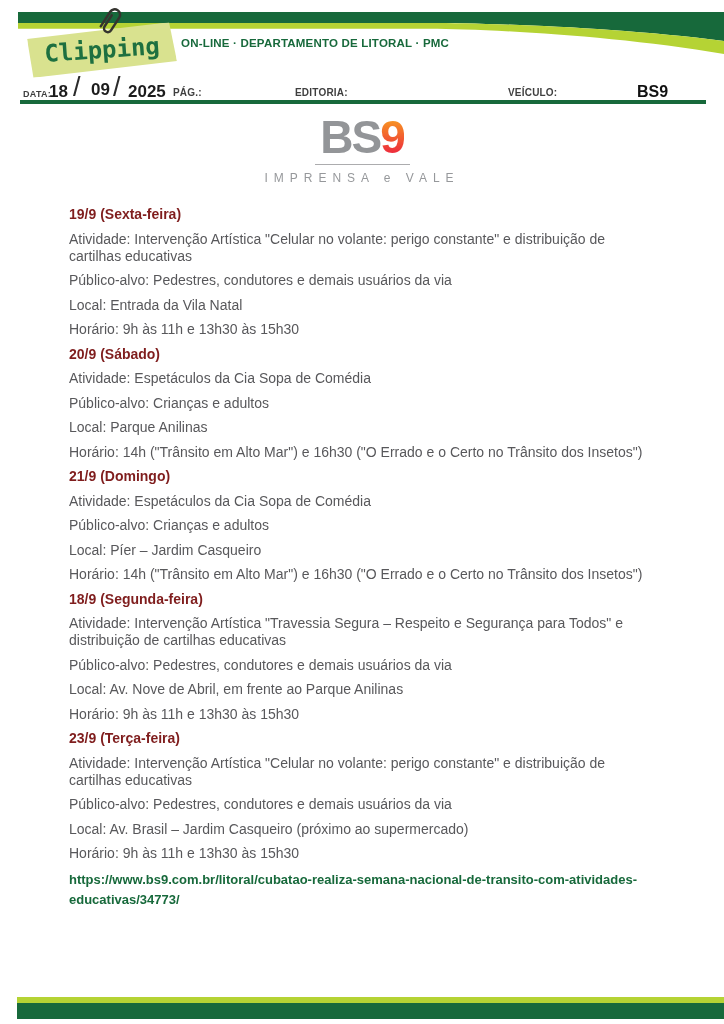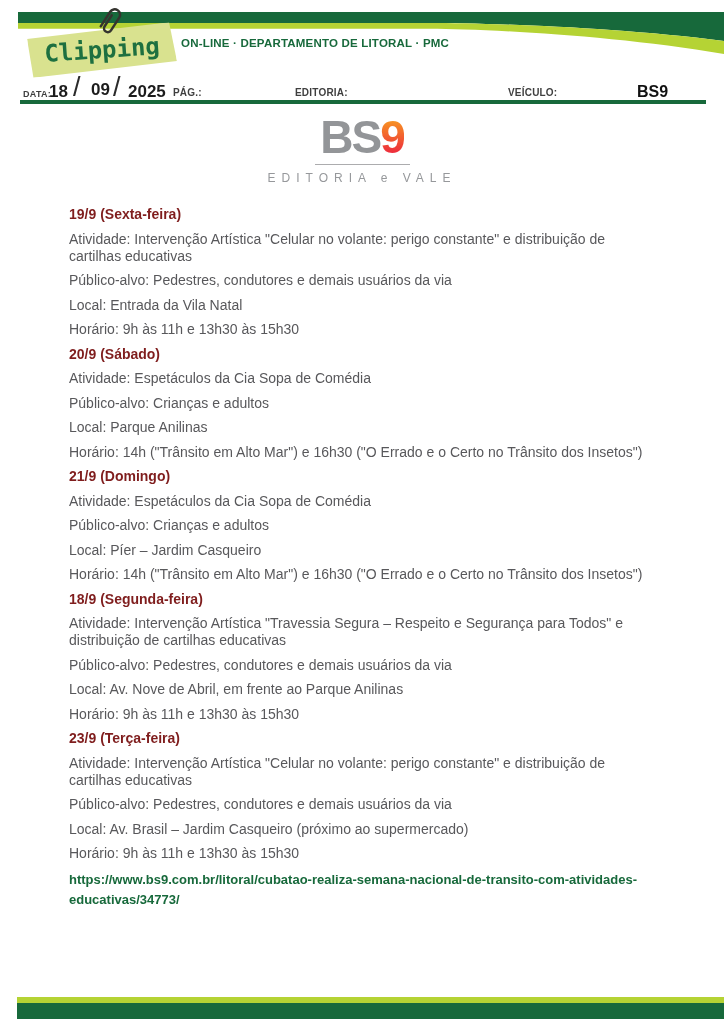--- a/index.html
+++ b/index.html
@@ -86,21 +86,21 @@
   <span class="meta m-num" style="left:128px;top:82px;">2025</span>
   <span class="meta m-label" style="left:173px;top:87px;">PÁG.:</span>
   <span class="meta m-label" style="left:295px;top:87px;">EDITORIA:</span>
   <span class="meta m-label" style="left:508px;top:87px;">VEÍCULO:</span>
   <span class="meta m-value" style="left:637px;top:83px;">BS9</span>
   <div class="meta-rule"></div>
 
   <div class="logo">
     <div class="logo-main"><span>BS</span><span class="nine">9</span></div>
     <div class="logo-divider"></div>
-    <div class="logo-sub">EDITORIA e VALE</div>
+    <div class="logo-sub">IMPRENSA e VALE</div>
   </div>
 
   <div class="article">
 
     <p class="heading">19/9 (Sexta-feira)</p>
     <p>Atividade: Intervenção Artística "Celular no volante: perigo constante" e distribuição de cartilhas educativas</p>
     <p>Público-alvo: Pedestres, condutores e demais usuários da via</p>
     <p>Local: Entrada da Vila Natal</p>
     <p>Horário: 9h às 11h e 13h30 às 15h30</p>
 

